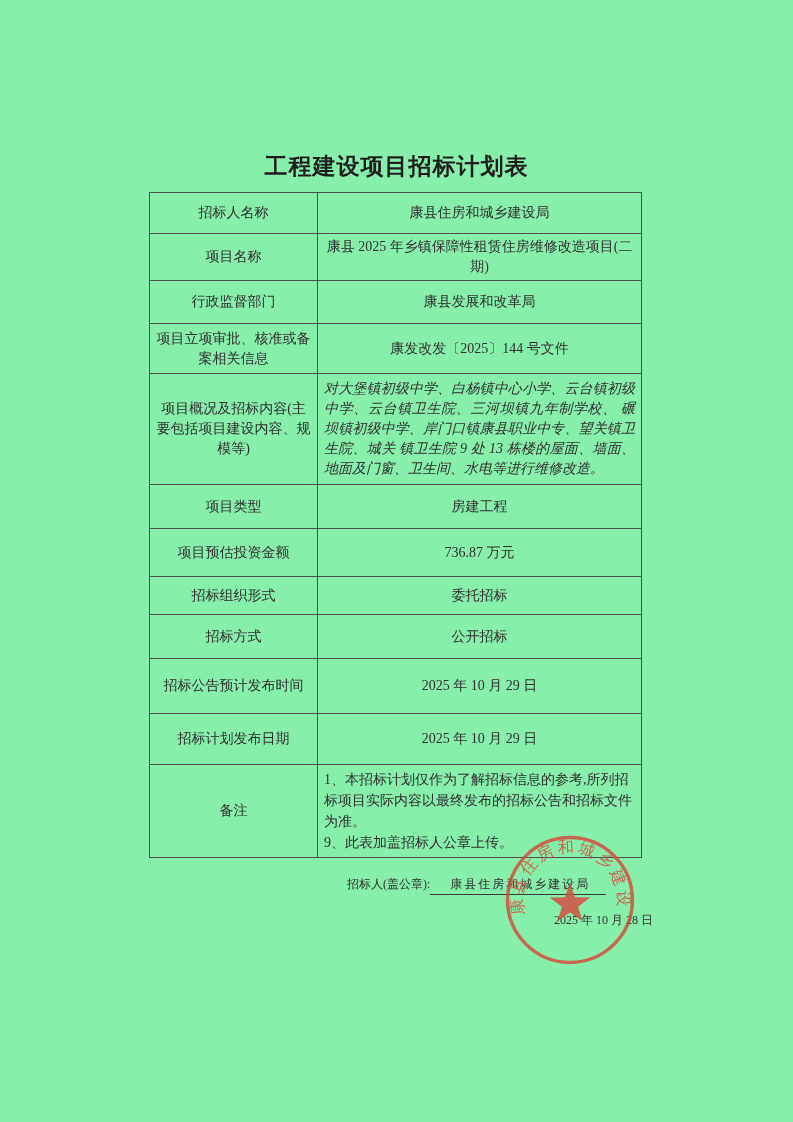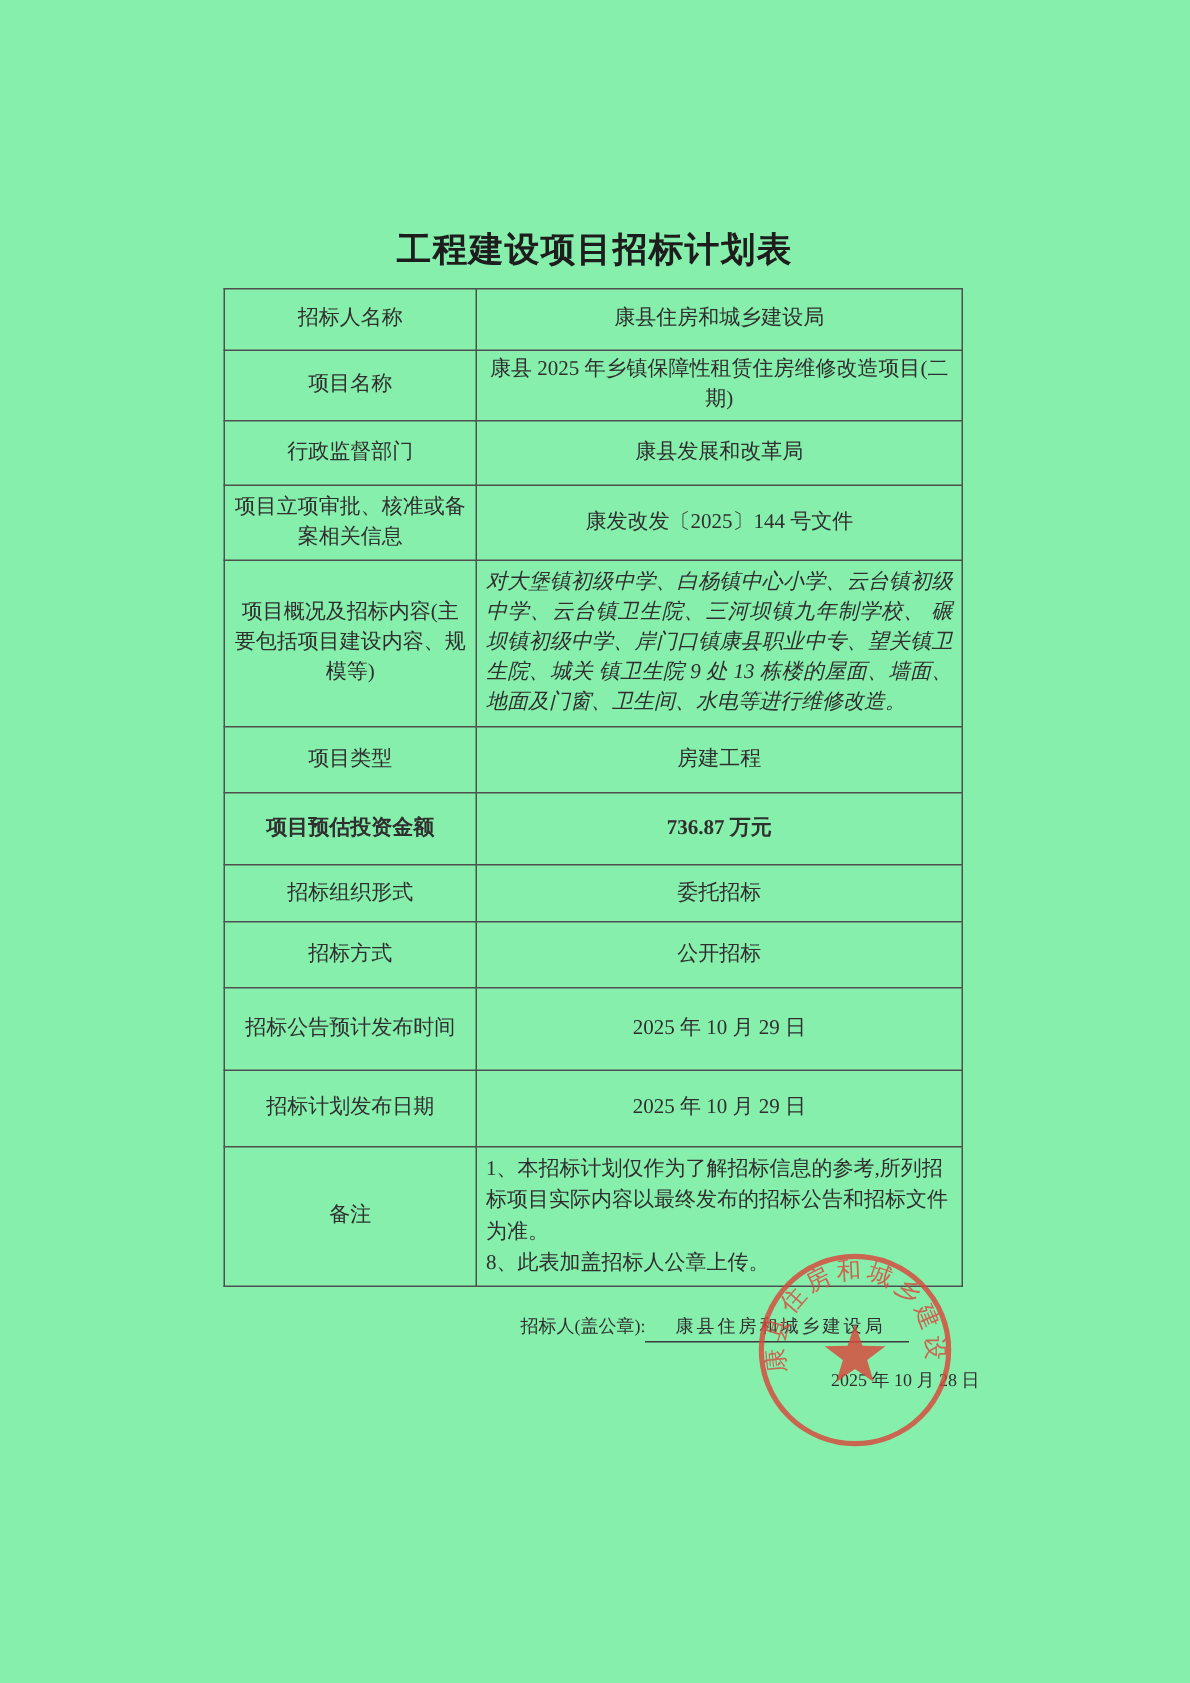--- a/index.html
+++ b/index.html
@@ -59,21 +59,21 @@
     padding: 4px 6px;
     vertical-align: top;
     margin-left: 40px;
   }
   .doc tr:nth-child(1)  { height: 41px; }
   .doc tr:nth-child(2)  { height: 46px; }
   .doc tr:nth-child(3)  { height: 43px; }
   .doc tr:nth-child(4)  { height: 50px; }
   .doc tr:nth-child(5)  { height: 100px; }
   .doc tr:nth-child(6)  { height: 44px; margin-top: 48px; }
-  .doc tr:nth-child(7)  { height: 48px; font-weight: bold; }
+  .doc tr:nth-child(7)  { height: 48px; }
   .doc tr:nth-child(8)  { height: 38px; }
   .doc tr:nth-child(9)  { height: 44px; }
   .doc tr:nth-child(10) { height: 55px; }
   .doc tr:nth-child(11) { height: 51px; }
   .doc tr:nth-child(12) { height: 89px; }
 
   .signature {
     position: absolute;
     left: 347px;
     top: 876px;
@@ -156,21 +156,21 @@
         <td class="value">2025 年 10 月 29 日</td>
       </tr>
       <tr>
         <td class="label">招标计划发布日期</td>
         <td class="value">2025 年 10 月 29 日</td>
       </tr>
       <tr>
         <td class="label">备注</td>
         <td class="value left">
           <div>1、本招标计划仅作为了解招标信息的参考,所列招标项目实际内容以最终发布的招标公告和招标文件为准。</div>
-          <div>8、此表加盖招标人公章上传。</div>
+          <div>9、此表加盖招标人公章上传。</div>
         </td>
       </tr>
     </tbody>
   </table>
 
   <div class="signature">
     <div class="sig-row">
       <span>招标人(盖公章):</span><span class="sig-name">康县住房和城乡建设局</span>
     </div>
     <div class="sig-date">2025 年 10 月 28 日</div>

